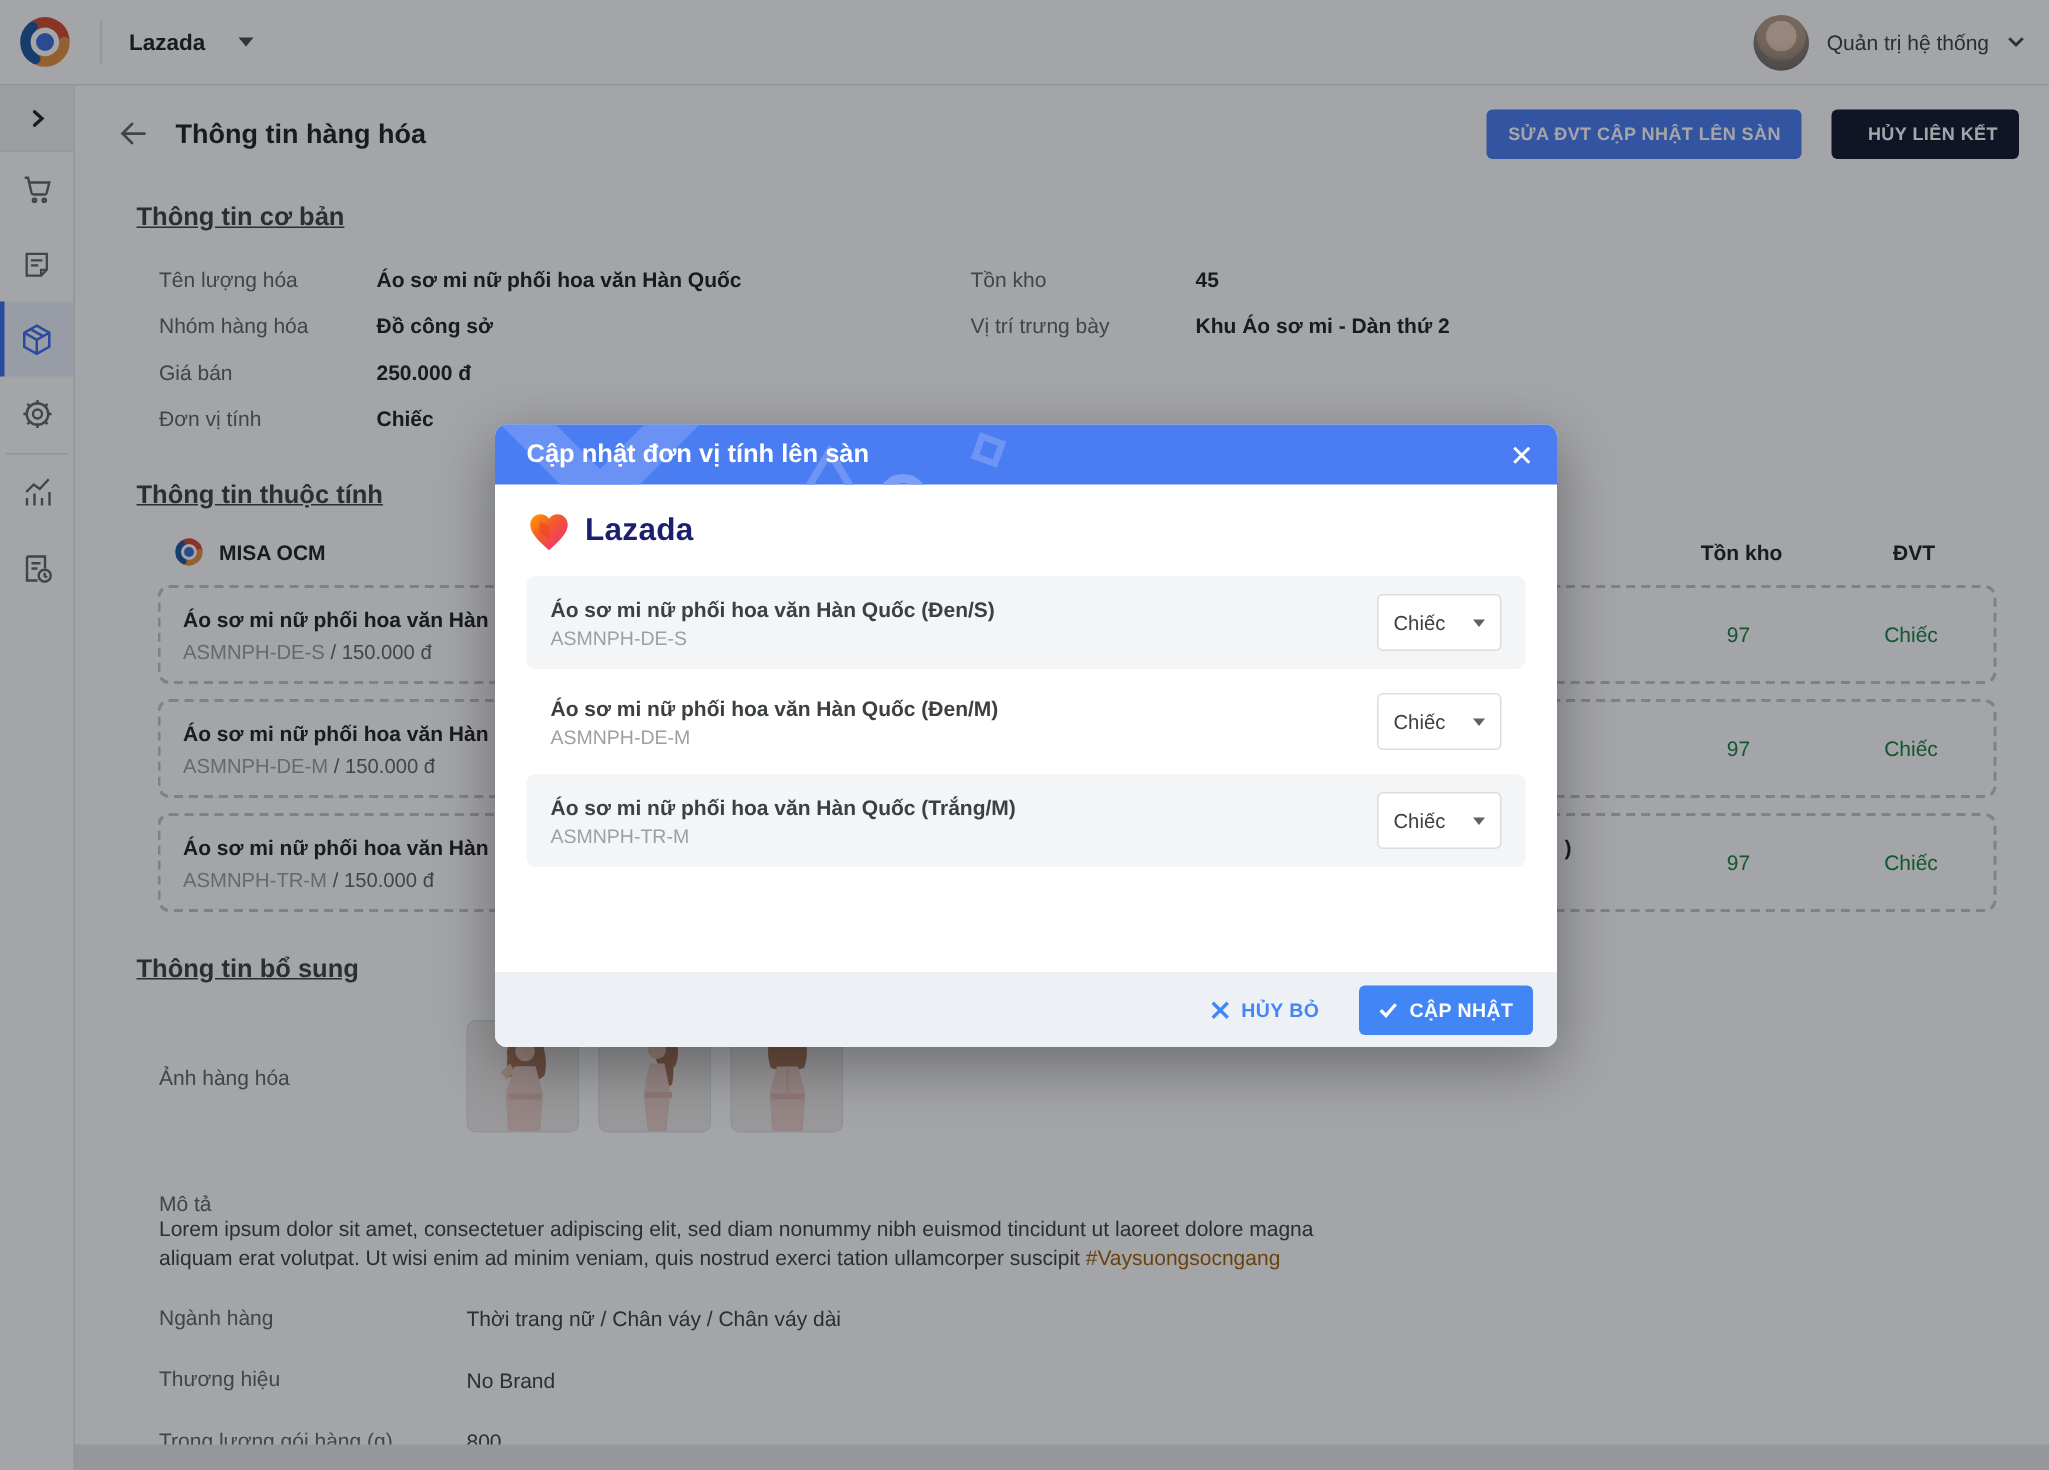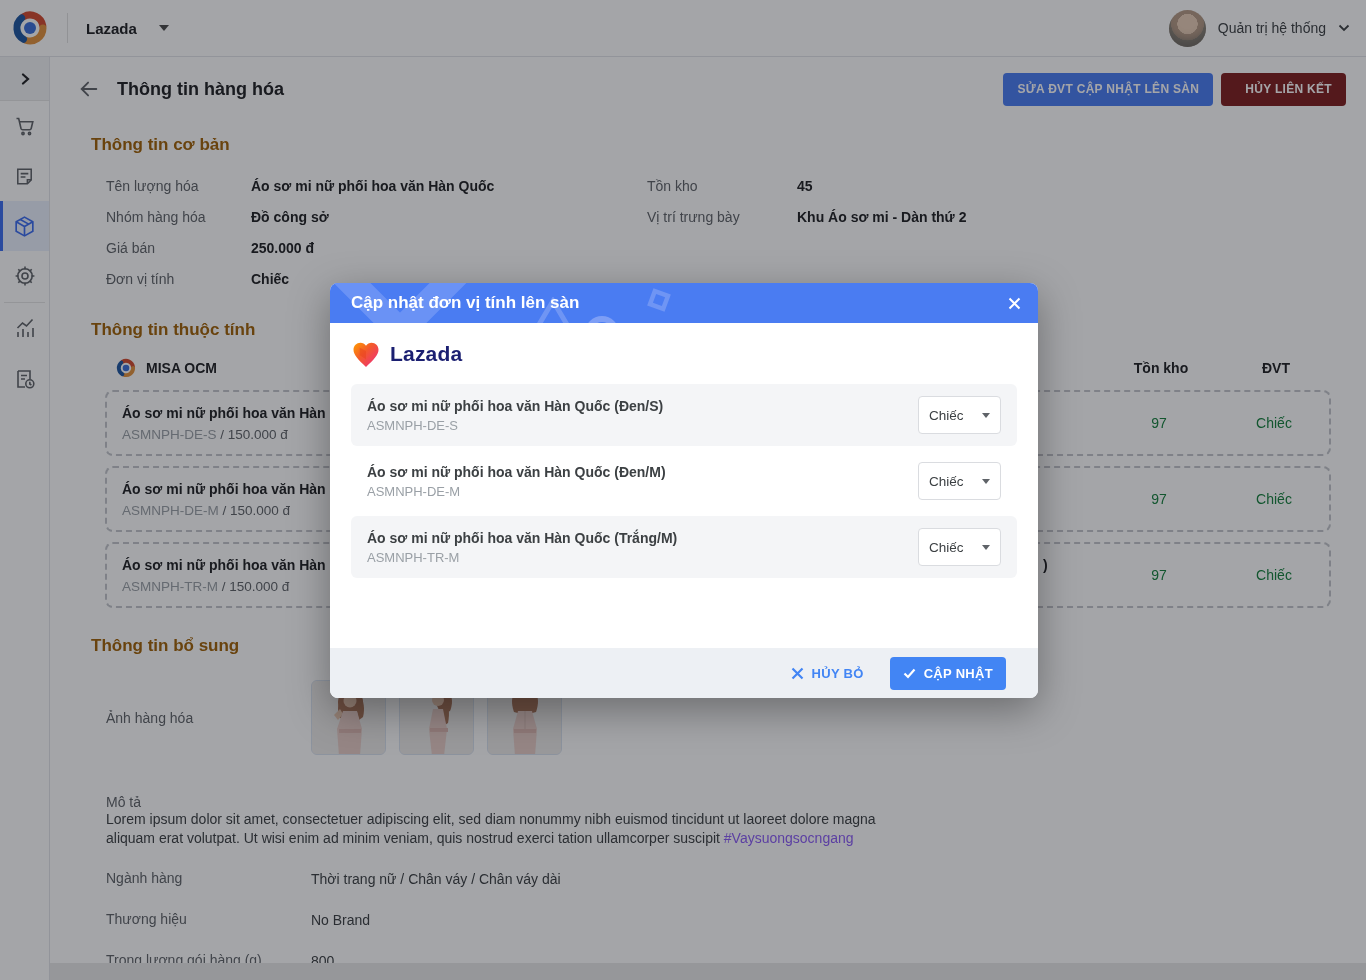--- a/index.html
+++ b/index.html
@@ -26,27 +26,27 @@
   .sb-item.active::before { content:""; position:absolute; left:0; top:0; bottom:0; width:3px; background:#3b6cf0; }
   .sb-divider { height:1px; background:#e6e6e6; margin:1px 4px; }
   .sb-item svg { stroke:#5f6368; }
   .sb-item.active svg { stroke:#3b6cf0; }
 
   
   .main { position:absolute; top:57px; left:50px; right:0; bottom:0; background:#fff; }
   .page-header { height:64px; display:flex; align-items:center; padding:0 20px 0 27px; background:#fff; }
   .back-btn { width:24px; height:24px; display:flex; align-items:center; justify-content:center; cursor:pointer; }
   .page-title { font-size:18px; font-weight:700; color:#202124; margin-left:16px; }
-  .header-actions { margin-left:auto; display:flex; gap:8px; }
+  .header-actions { margin-left:auto; display:flex; gap:20px; }
   .btn { border:none; border-radius:4px; height:33px; font-size:12px; font-weight:700; color:#fff; padding:0 14px; letter-spacing:.3px; cursor:pointer; font-family:inherit; }
   .btn-blue { background:#4a7cf2; }
-  .btn-orange { background:#7f1d1d;padding-left:24px; }
+  .btn-orange { background:#0f172a;padding-left:24px; }
 
   .content { padding:14px 35px 0 41px; }
-  .section-title { font-size:17px; font-weight:700; color:#a16207; }
+  .section-title { font-size:17px; font-weight:700; color:#404040;text-decoration:underline; }
 
   .info-grid { display:flex; margin-top:15px; }
   .info-col-left { width:490px; margin-left:15px; }
   .info-col-right { flex:1; margin-left:51px; }
   .info-row { display:flex; height:31px; align-items:center; }
   .info-label { font-size:14px; color:#5f6368; }
   .info-col-left .info-label { width:145px; }
   .info-col-right .info-label { width:150px; }
   .info-value { font-size:14px; font-weight:700; color:#202124; }
 
@@ -70,42 +70,42 @@
   .extra-section { margin-top:28px; }
   .extra-row { display:flex; margin-left:15px; }
   .extra-label { width:205px; font-size:14px; color:#5f6368; flex-shrink:0; }
   .extra-value { font-size:14px; color:#3c4043; line-height:19px; max-width:775px; }
   .photos { display:flex; gap:13px; margin-top:24px; }
   .photo { width:75px; height:75px; border-radius:6px; border:1px solid #d9e2ef; overflow:hidden; cursor:pointer; background:#edeceb; }
   .row-desc { margin-top:39px;flex-direction:column; }
   .row-cat { margin-top:22px; }
   .row-brand { margin-top:22px; }
   .row-weight { margin-top:22px; }
-  .hashtag { color:#8b5cf6; cursor:pointer; }
+  .hashtag { color:#a16207; cursor:pointer; }
   .bottom-strip { position:absolute; left:0; right:0; bottom:0; height:17px; background:#e9e9e9; }
 
   
   .overlay { position:absolute; inset:0; background:rgba(16,18,26,0.38); z-index:40; }
   .modal { position:absolute; left:330px; top:283px; width:708px; height:415px; background:#fff; border-radius:8px; z-index:50; box-shadow:0 12px 40px rgba(0,0,0,0.35); }
   .modal-header { position:relative; height:40px; background:#4a7cf2; border-radius:8px 8px 0 0; overflow:hidden; }
   .modal-title { position:absolute; left:21px; top:50%; transform:translateY(-50%); font-size:17px; font-weight:700; color:#fff; z-index:2; }
   .modal-close { position:absolute; right:12px; top:50%; transform:translateY(-50%); width:24px; height:24px; display:flex; align-items:center; justify-content:center; cursor:pointer; z-index:2; }
   .deco { position:absolute; z-index:1; }
   .modal-body { padding:0 21px; }
   .brand-row { display:flex; align-items:center; gap:9px; padding-top:17px; padding-bottom:16px; }
   .lazada-word { font-size:21px; font-weight:700; color:#1b1f71; letter-spacing:.2px; }
   .m-item { display:flex; align-items:center; height:62px; border-radius:6px; padding:0 16px; margin-bottom:4px; }
   .m-item.alt { background:#f4f5f7; }
   .m-item-text { flex:1; min-width:0; }
   .m-item-name { font-size:14px; font-weight:700; color:#3c4043; }
   .m-item-sku { font-size:13px; color:#9aa0a6; margin-top:4px; }
   .unit-select { width:83px; height:38px; background:#fff; border:1px solid #dadce0; border-radius:4px; display:flex; align-items:center; padding:0 10px; cursor:pointer; justify-content:space-between; }
   .unit-select-value { font-size:13.5px; color:#3c4043; }
   .select-caret { width:0; height:0; border-left:4.5px solid transparent; border-right:4.5px solid transparent; border-top:5.5px solid #5f6368; }
-  .modal-footer { position:absolute; left:0; right:0; bottom:0; height:50px; background:#edf0f4; border-radius:0 0 8px 8px; display:flex; align-items:center; justify-content:flex-end; gap:26px; padding-right:32px; }
+  .modal-footer { position:absolute; left:0; right:0; bottom:0; height:50px; background:#edf0f4; border-radius:0 0 8px 8px; display:flex; align-items:center; justify-content:flex-end; gap:26px; padding-right:16px; }
   .cancel-btn { display:flex; align-items:center; gap:8px; color:#4285f4; font-size:13px; font-weight:700; background:none; border:none; cursor:pointer; letter-spacing:.3px; font-family:inherit; }
   .submit-btn { display:flex; align-items:center; gap:8px; height:33px; padding:0 13px; background:#4285f4; color:#fff; font-size:13px; font-weight:700; border:none; border-radius:4px; cursor:pointer; letter-spacing:.3px; font-family:inherit; }
 </style>
 </head>
 <body>
 
 <div class="screen">
 
   <div class="topbar">
     <svg class="brand-logo" viewBox="0 0 40 40">

